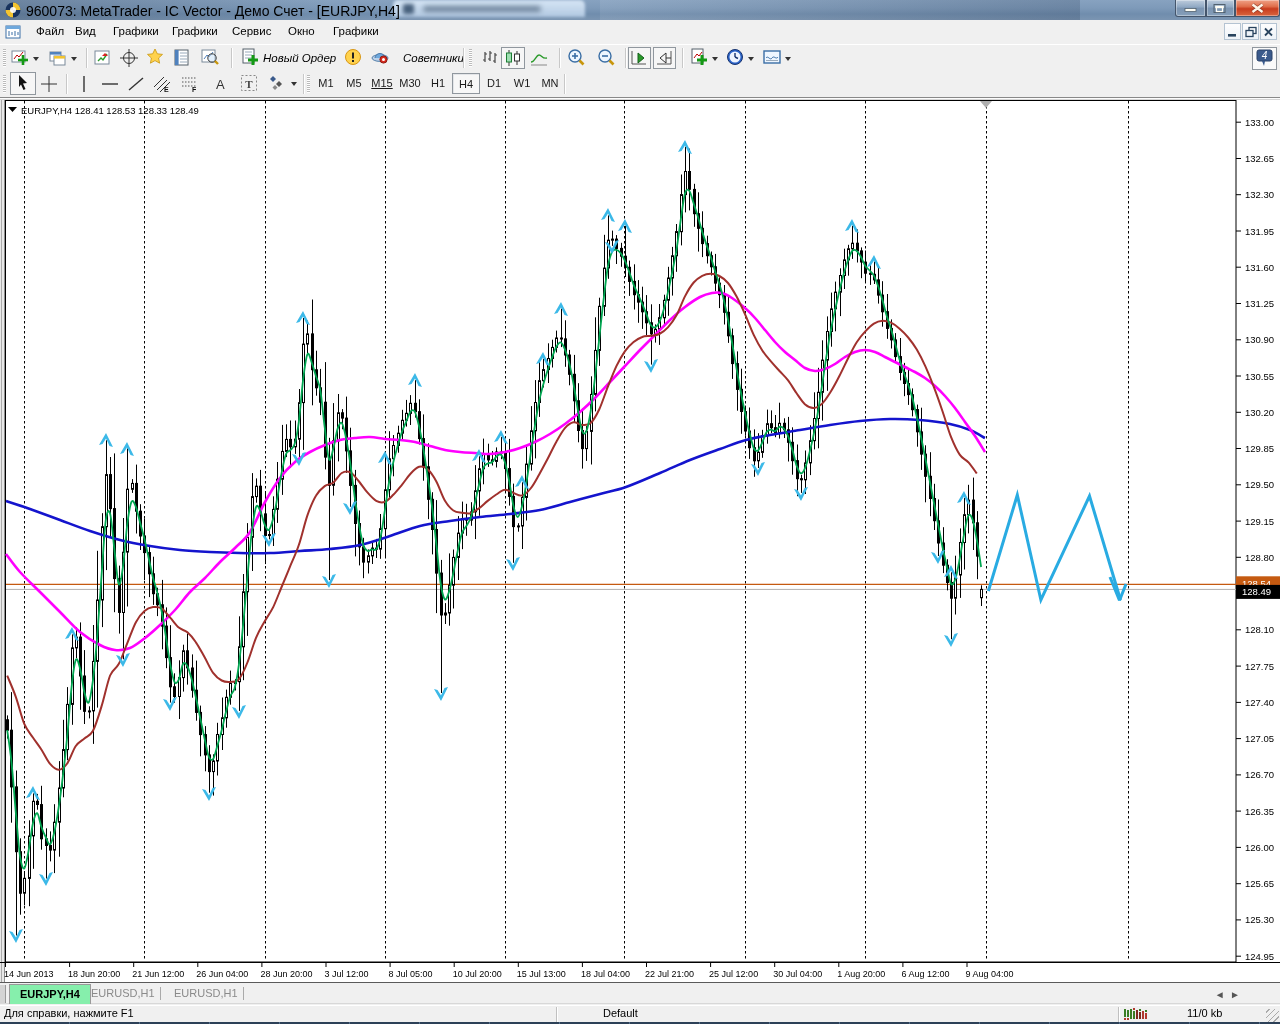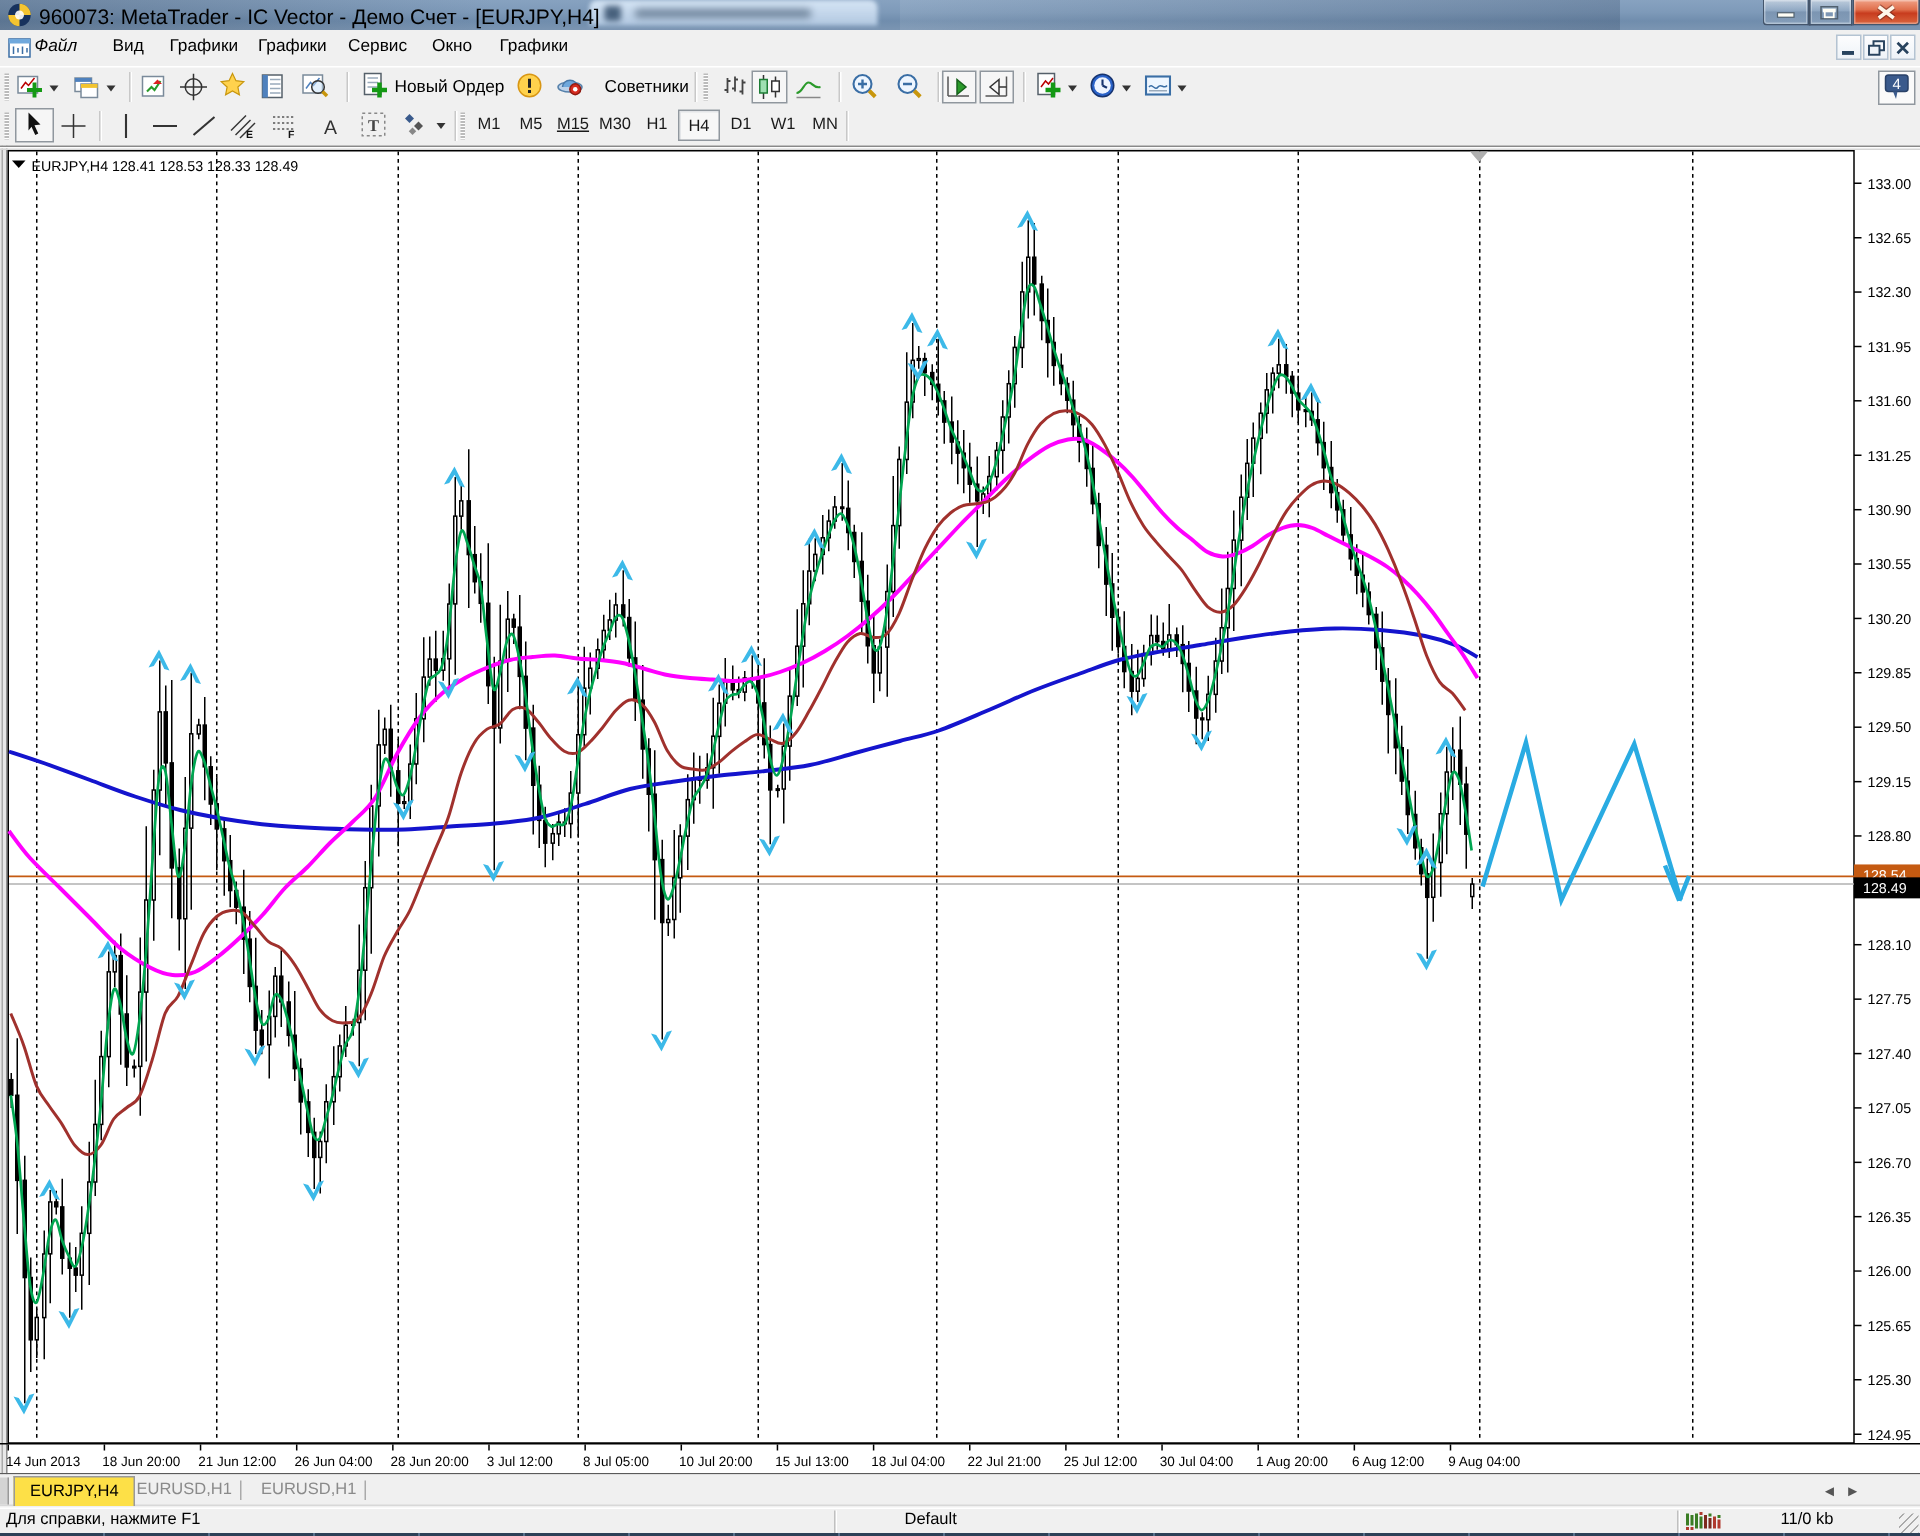--- a/index.html
+++ b/index.html
@@ -20,37 +20,37 @@
 #winbtns .max{left:31px;width:29px;}
 #winbtns .cls{left:60px;width:45px;border-radius:0 0 3px 0;background:linear-gradient(180deg,#f0a186,#e06f4c 40%,#c83c1e 55%,#d9653e);}
 #winbtns svg{position:absolute;left:0;top:0;}
 
 #menubar{left:0;top:20px;width:1280px;height:24px;background:#f0f0f0;border-bottom:1px solid #f0f0f0;}
 #menubar .mi{position:absolute;top:5px;font-size:11.5px;color:#000;}
 #menuicon{left:5px;top:4px;}
 .mdib{position:absolute;top:3px;width:17px;height:17px;border:1px solid #b4c3d2;background:linear-gradient(180deg,#fdfdfe,#eef3f8);}
 .mdib svg{position:absolute;left:0;top:0;}
 
-#tb1{left:0;top:44px;width:1280px;height:27px;background:#f0f0f0;border-top:1px solid #fff;}
+#tb1{left:0;top:44px;width:1280px;height:27px;background:#f0f0f0;border-top:1px solid #fff;font-style:italic;}
 #tb2{left:0;top:71px;width:1280px;height:26px;background:#f0f0f0;}
 #tbedge{left:0;top:97px;width:1280px;height:3px;background:#f0f0f0;border-top:1px solid #9a9a9a;}
 .grip{position:absolute;top:4px;width:3px;height:18px;background-image:repeating-linear-gradient(180deg,#bbb 0,#bbb 1px,#fff 1px,#fff 2px);}
 .vsep{position:absolute;top:3px;width:1px;height:20px;background:#c8c8c8;box-shadow:1px 0 0 #fff;}
 .tbtxt{position:absolute;font-size:11.5px;color:#000;}
 .tfbtn{position:absolute;top:2px;width:28px;height:21px;font-size:11px;color:#1a1a1a;text-align:center;line-height:21px;}
 .sel{border:1px solid #90979e;background:#f7f7f7;box-shadow:inset 1px 1px 0 #e3e5e8;}
 .selbox{position:absolute;border:1px solid #90979e;background:#f6f6f6;}
 .ticon{position:absolute;}
 .darr{position:absolute;width:0;height:0;border-left:3.5px solid transparent;border-right:3.5px solid transparent;border-top:4px solid #333;}
 
 #chart{left:0;top:97px;width:1280px;height:886px;}
 
 #tabs{left:0;top:983px;width:1280px;height:21px;background:#f0f0f0;border-bottom:1px solid #d8d8d8;}
 #tabs .tab{position:absolute;top:1px;height:20px;font-size:11px;line-height:19px;}
-#tabs .active{background:#fde047;border:1px solid #9a9a9a;border-bottom:none;color:#000;padding:0 10px;}
+#tabs .active{background:#86efac;border:1px solid #9a9a9a;border-bottom:none;color:#000;padding:0 10px;font-weight:bold;}
 #tabs .inactive{color:#8a8a8a;padding:0 8px;}
 #tabs .tsep{position:absolute;top:4px;width:1px;height:13px;background:#aaa;}
 #tabscroll{position:absolute;right:40px;top:6px;color:#555;font-size:10px;}
 
 #status{left:0;top:1005px;width:1280px;height:17px;background:#f0f0f0;border-top:1px solid #fff;font-size:11px;color:#000;}
 #status .cell{position:absolute;top:1px;height:15px;}
 #status .csep{position:absolute;top:1px;width:1px;height:15px;background:#c0c0c0;box-shadow:1px 0 0 #fff;}
 #taskbar{left:0;top:1022px;width:1280px;height:2px;background:#2c4057;}
 #sizegrip{position:absolute;right:1px;top:3px;width:13px;height:13px;background-image:repeating-linear-gradient(135deg,transparent 0,transparent 2px,#aaa 2px,#aaa 3px,transparent 3px,transparent 4px);}
 </style></head>
@@ -89,21 +89,21 @@
  <svg id="menuicon" class="abs" width="16" height="16" viewBox="0 0 16 16" style="left:5px;top:4px;">
    <rect x="1" y="2" width="14" height="12" fill="#fff" stroke="#3a6ea5"></rect>
    <rect x="1" y="2" width="14" height="3" fill="#6fa8dc"></rect>
    <g stroke="#3a6ea5">
         <line x1="4" y1="7" x2="4" y2="12"></line>
         <line x1="7" y1="8" x2="7" y2="11"></line>
         <line x1="10" y1="7" x2="10" y2="12"></line>
         <line x1="13" y1="8" x2="13" y2="11"></line>
       </g>
  </svg>
- <div class="mi" style="left:23px;font-style:italic;">Файл</div>
+ <div class="mi" style="left:36px;">Файл</div>
  <div class="mi" style="left:75px;">Вид</div>
  <div class="mi" style="left:113px;">Графики</div>
  <div class="mi" style="left:172px;">Графики</div>
  <div class="mi" style="left:232px;">Сервис</div>
  <div class="mi" style="left:288px;">Окно</div>
  <div class="mi" style="left:333px;">Графики</div>
  <div class="mdib" style="left:1224px;">
       <svg width="16" height="16">
         <rect x="3" y="10" width="8" height="2.6" fill="#28435e"></rect>
       </svg>

